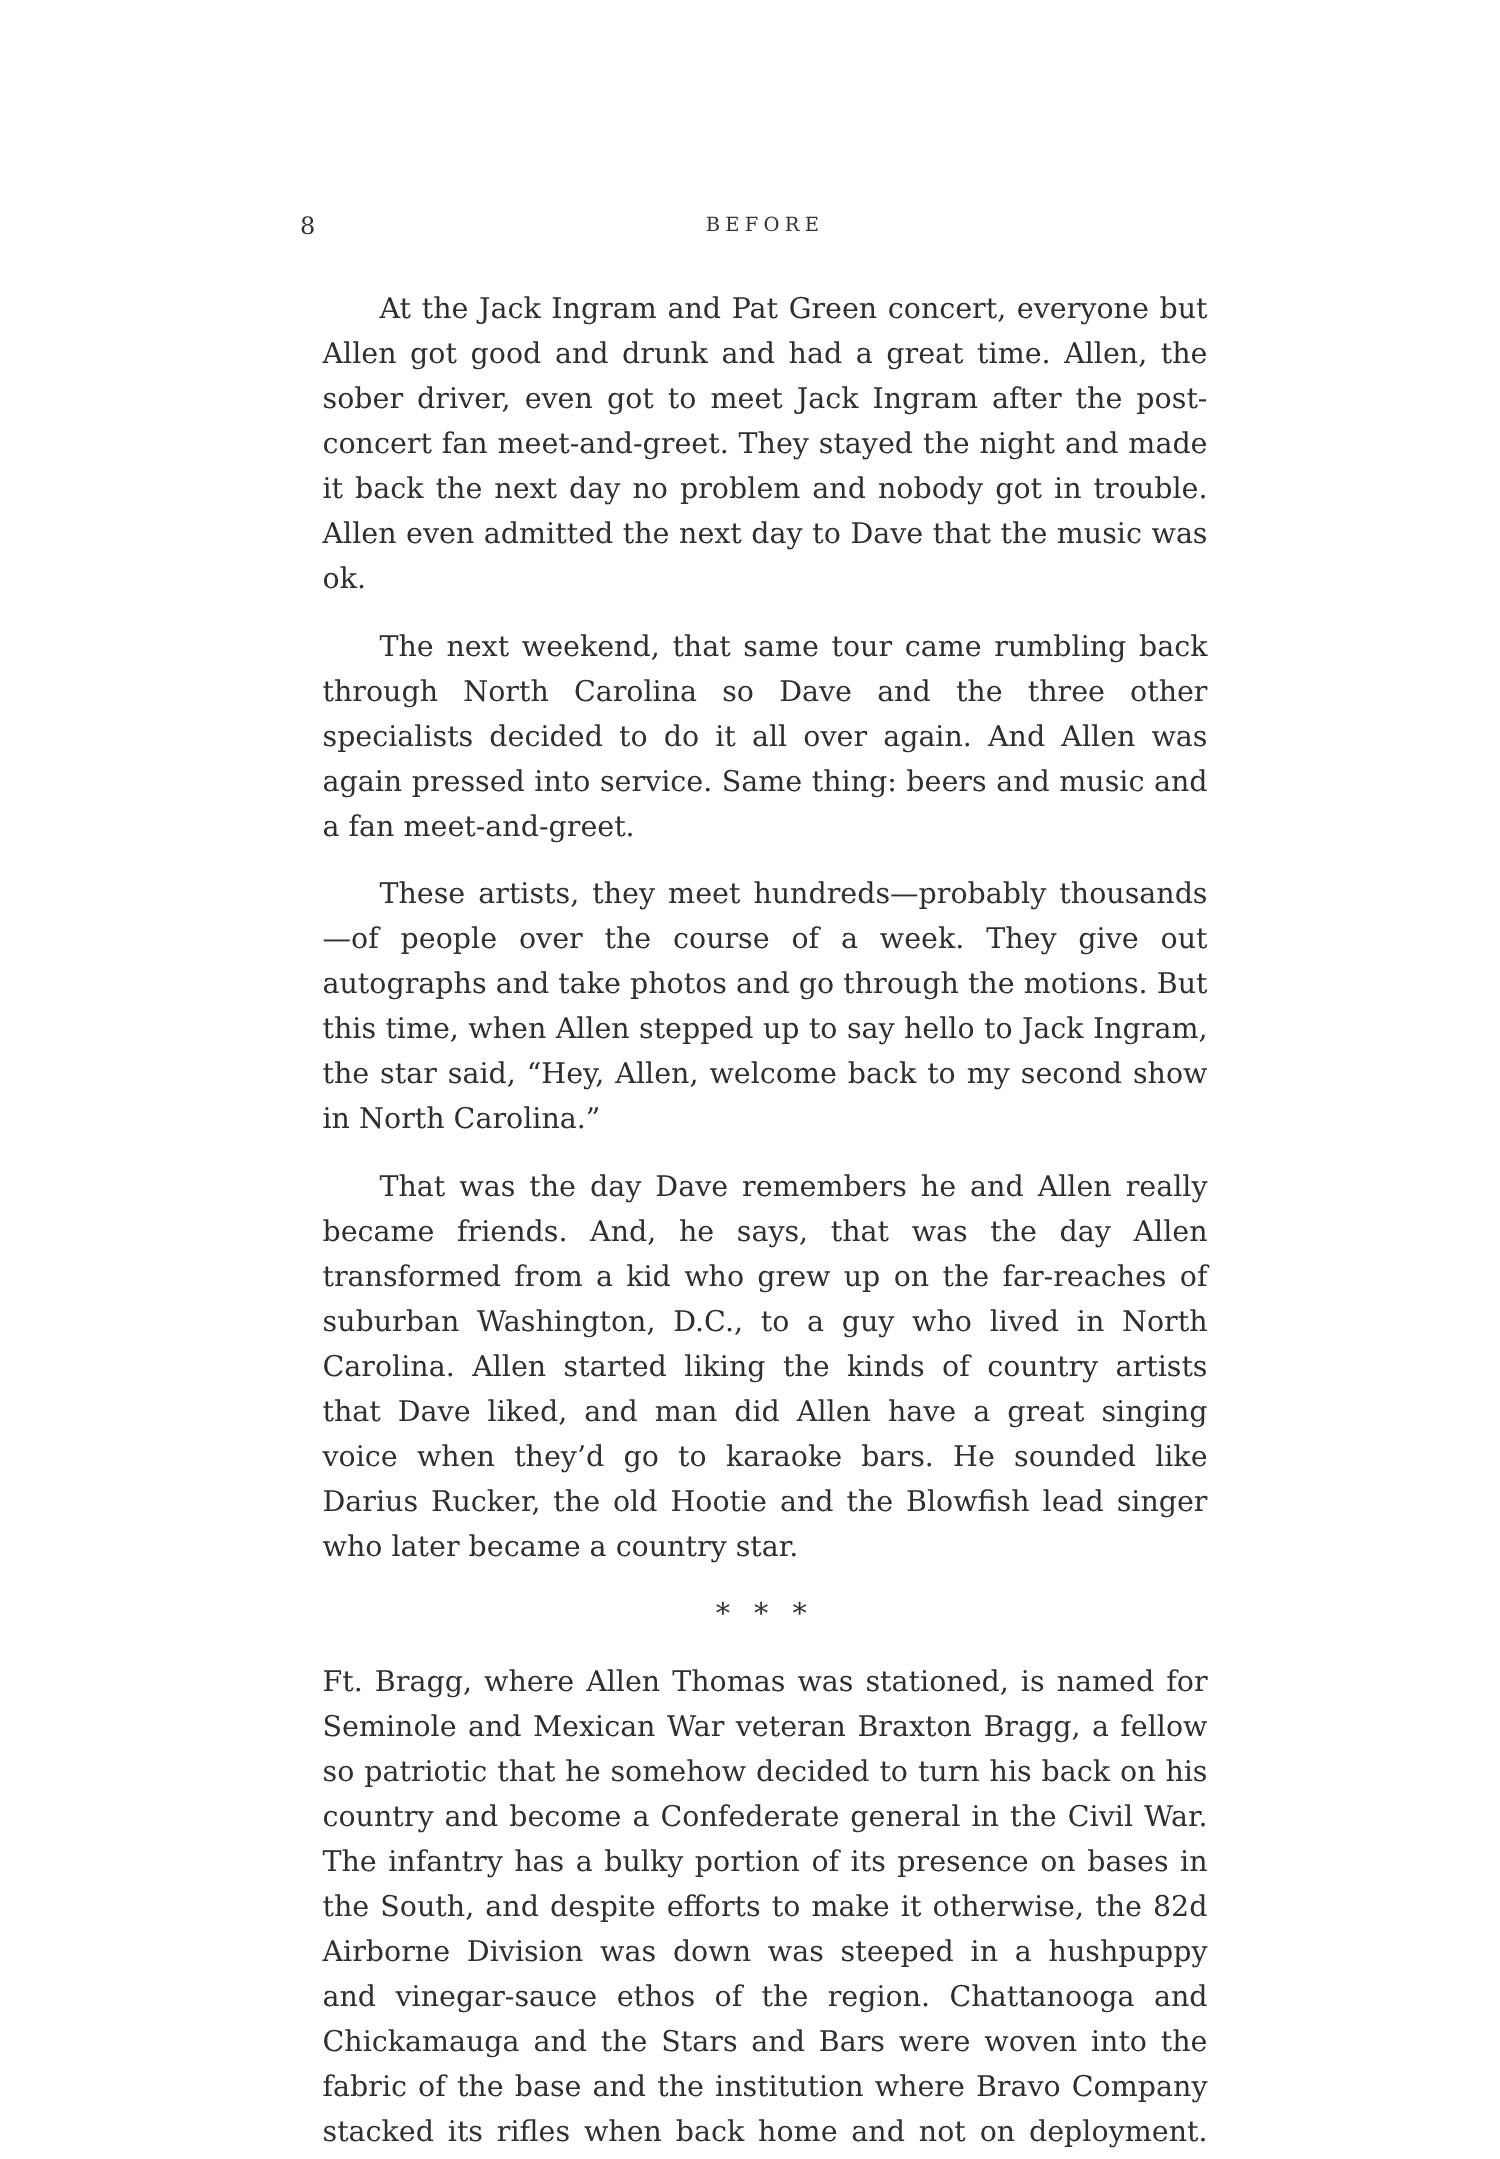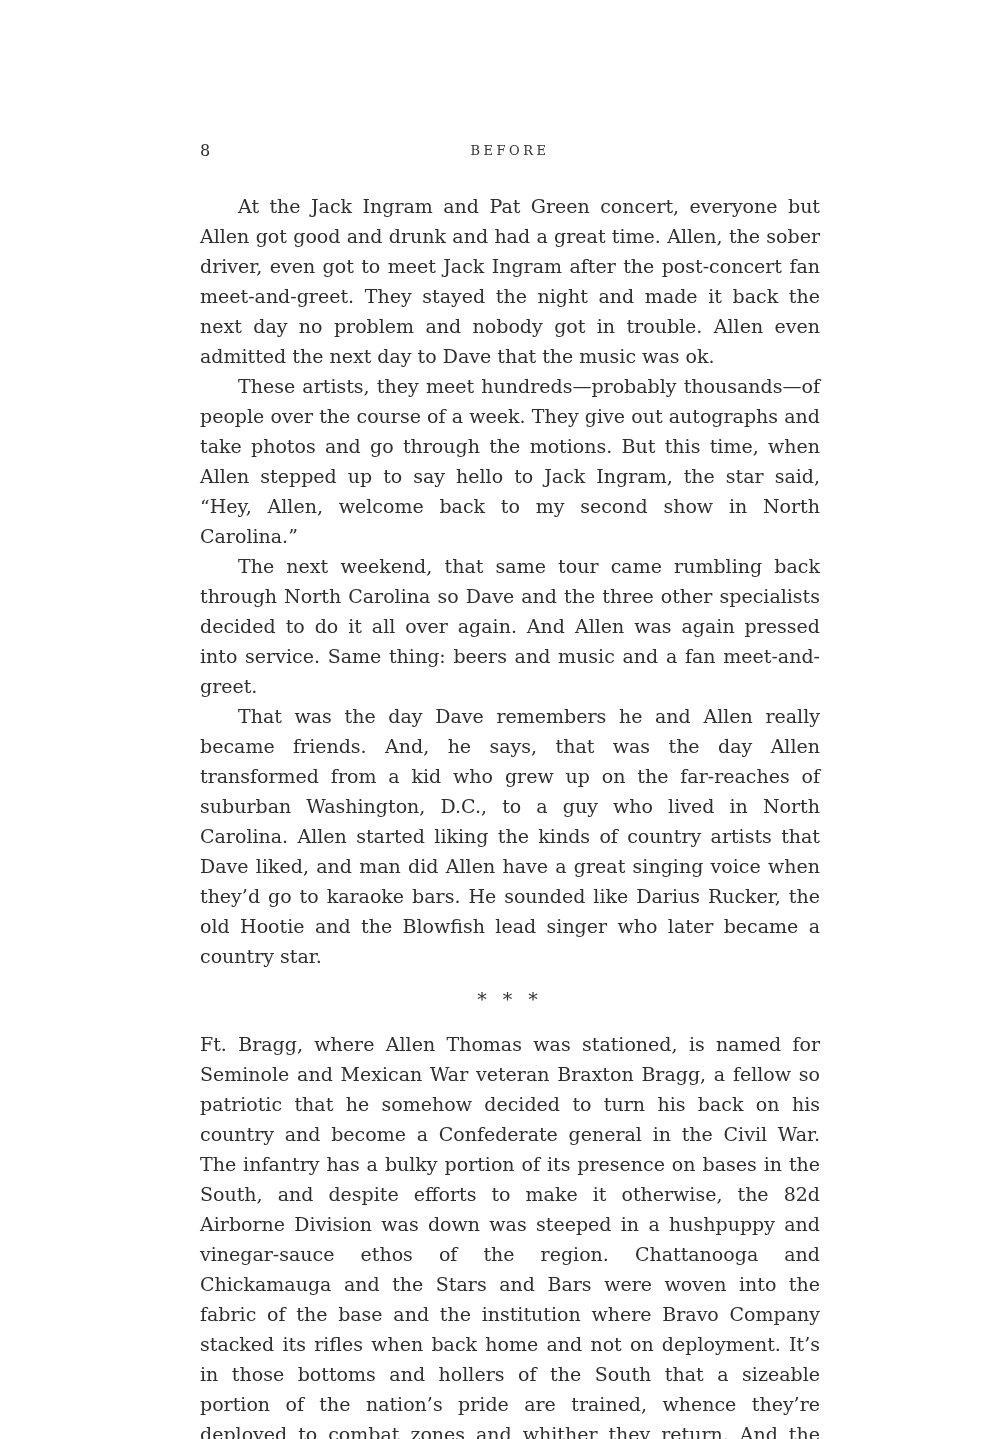--- a/index.html
+++ b/index.html
@@ -37,21 +37,21 @@
     color: #2e2e2e;
   }
   .body-text {
     width: 620px;
     font-size: 19px;
     line-height: 30px;
     text-align: justify;
     color: #2f2f2f;
   }
   .para {
-    margin: 0;
+    margin: 15px;
   }
   .para.indent {
     text-indent: 38px;
   }
   .separator {
     text-align: center;
     text-indent: 0;
     letter-spacing: 5px;
     font-size: 19px;
     margin: 13px 0 15px 0;
@@ -63,19 +63,19 @@
 <body>
 
 <div class="page">
   <header class="running-head">
     <span class="page-num">8</span>
     <span class="head-title">BEFORE</span>
   </header>
 
   <main class="body-text">
     <p class="para indent">At the Jack Ingram and Pat Green concert, everyone but Allen got good and drunk and had a great time. Allen, the sober driver, even got to meet Jack Ingram after the post-concert fan meet-and-greet. They stayed the night and made it back the next day no problem and nobody got in trouble. Allen even admitted the next day to Dave that the music was ok.</p>
+    <p class="para indent">The next weekend, that same tour came rumbling back through North Carolina so Dave and the three other specialists decided to do it all over again. And Allen was again pressed into service. Same thing: beers and music and a fan meet-and-greet.</p>
     <p class="para indent">These artists, they meet hundreds—probably thousands—of people over the course of a week. They give out autographs and take photos and go through the motions. But this time, when Allen stepped up to say hello to Jack Ingram, the star said, “Hey, Allen, welcome back to my second show in North Carolina.”</p>
-    <p class="para indent">The next weekend, that same tour came rumbling back through North Carolina so Dave and the three other specialists decided to do it all over again. And Allen was again pressed into service. Same thing: beers and music and a fan meet-and-greet.</p>
     <p class="para indent">That was the day Dave remembers he and Allen really became friends. And, he says, that was the day Allen transformed from a kid who grew up on the far-reaches of suburban Washington, D.C., to a guy who lived in North Carolina. Allen started liking the kinds of country artists that Dave liked, and man did Allen have a great singing voice when they’d go to karaoke bars. He sounded like Darius Rucker, the old Hootie and the Blowfish lead singer who later became a country star.</p>
     <div class="separator">* * *</div>
     <p class="para">Ft. Bragg, where Allen Thomas was stationed, is named for Seminole and Mexican War veteran Braxton Bragg, a fellow so patriotic that he somehow decided to turn his back on his country and become a Confederate general in the Civil War. The infantry has a bulky portion of its presence on bases in the South, and despite efforts to make it otherwise, the 82d Airborne Division was down was steeped in a hushpuppy and vinegar-sauce ethos of the region. Chattanooga and Chickamauga and the Stars and Bars were woven into the fabric of the base and the institution where Bravo Company stacked its rifles when back home and not on deployment. It’s in those bottoms and hollers of the South that a sizeable portion of the nation’s pride are trained, whence they’re deployed to combat zones and whither they return. And the high and lonesome sounds of the South permeate the soul</p>
   </main>
 </div>
 
 </body></html>

